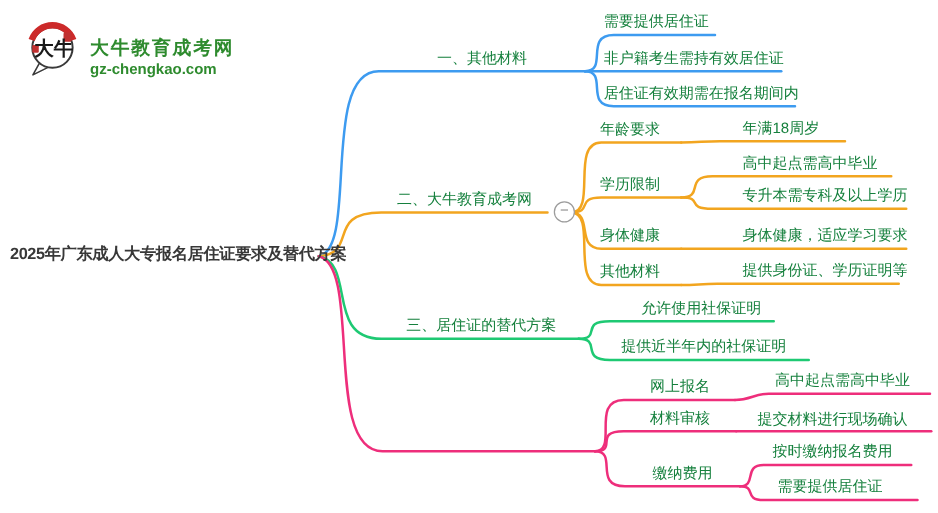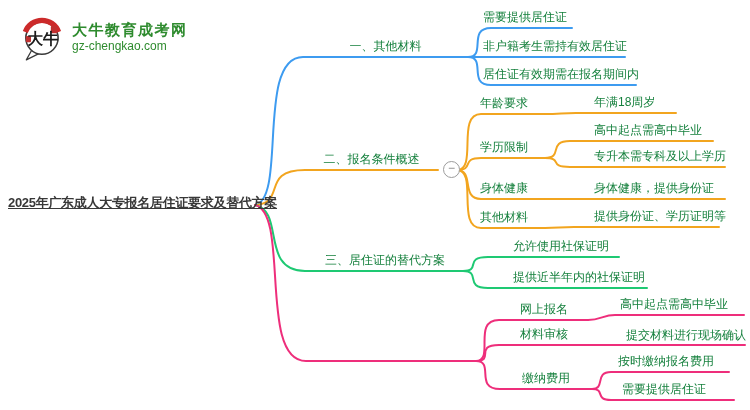--- a/index.html
+++ b/index.html
@@ -12,27 +12,27 @@
   .links path.blue{stroke:#3D9BF0;}
   .links path.orange{stroke:#F2A51F;}
   .links path.green{stroke:#1EC973;}
   .links path.pink{stroke:#EE2E7B;}
   .node{
     position:absolute;white-space:nowrap;font-size:12px;color:#15803d;
     line-height:16px;z-index:2;
   }
   .node.center{text-align:center;}
   .root-title{
-    font-size:13px;font-weight:bold;color:#383838;letter-spacing:-0.3px;text-decoration:underline;
+    font-size:13px;font-weight:bold;color:#383838;letter-spacing:-0.3px;
   }
-  .logo{position:absolute;left:20px;top:12px;display:flex;align-items:center;z-index:3;}
+  .logo{position:absolute;left:20px;top:12px;display:flex;align-items:flex-start;z-index:3;}
   .logo-icon{width:46px;height:50px;}
-  .logo-text{margin-left:6px;}
+  .logo-text{margin-left:6px;margin-top:18px;}
   .logo-brand{font-size:15px;font-weight:bold;color:#2e8b2e;letter-spacing:1.5px;line-height:18px;}
-  .logo-domain{font-size:12px;font-weight:normal;color:#2e8b2e;line-height:14px;}
+  .logo-domain{font-size:12px;font-weight:bold;color:#2e8b2e;line-height:14px;}
   .collapse-btn{
     position:absolute;left:443px;top:161px;width:17px;height:17px;box-sizing:border-box;
     border:1.5px solid #9c9c9c;border-radius:50%;background:#fff;color:#8a8a8a;
     font-size:12px;line-height:13px;text-align:center;z-index:4;cursor:pointer;
   }
 </style>
 </head>
 <body>
 
 <div class="stage">
@@ -84,37 +84,37 @@
     </div>
   </div>
 
   <div class="node root-title" style="left:8px;top:195px">2025年广东成人大专报名居住证要求及替代方案</div>
 
   <div class="node center" style="left:303px;top:38px;width:165px">一、其他材料</div>
   <div class="node" style="left:483px;top:9px">需要提供居住证</div>
   <div class="node" style="left:483px;top:38px">非户籍考生需持有效居住证</div>
   <div class="node" style="left:483px;top:66px">居住证有效期需在报名期间内</div>
 
-  <div class="node center" style="left:305px;top:151px;width:133px">二、报名条件概述</div>
+  <div class="node center" style="left:305px;top:151px;width:133px">二、大牛教育成考网</div>
   <div class="collapse-btn">−</div>
   <div class="node" style="left:480px;top:95px">年龄要求</div>
   <div class="node" style="left:480px;top:139px">学历限制</div>
   <div class="node" style="left:480px;top:180px">身体健康</div>
   <div class="node" style="left:480px;top:209px">其他材料</div>
   <div class="node" style="left:594px;top:94px">年满18周岁</div>
   <div class="node" style="left:594px;top:122px">高中起点需高中毕业</div>
   <div class="node" style="left:594px;top:148px">专升本需专科及以上学历</div>
-  <div class="node" style="left:594px;top:180px">身体健康，提供身份证</div>
+  <div class="node" style="left:594px;top:180px">身体健康，适应学习要求</div>
   <div class="node" style="left:594px;top:208px">提供身份证、学历证明等</div>
 
   <div class="node center" style="left:307px;top:252px;width:156px">三、居住证的替代方案</div>
   <div class="node" style="left:513px;top:238px">允许使用社保证明</div>
-  <div class="node" style="left:513px;top:269px">提供近半年内的社保证明</div>
+  <div class="node" style="left:497px;top:269px">提供近半年内的社保证明</div>
 
   <div class="node" style="left:520px;top:301px">网上报名</div>
   <div class="node" style="left:520px;top:326px">材料审核</div>
   <div class="node" style="left:522px;top:370px">缴纳费用</div>
   <div class="node" style="left:620px;top:296px">高中起点需高中毕业</div>
-  <div class="node" style="left:626px;top:327px">提交材料进行现场确认</div>
+  <div class="node" style="left:606px;top:327px">提交材料进行现场确认</div>
   <div class="node" style="left:618px;top:353px">按时缴纳报名费用</div>
   <div class="node" style="left:622px;top:381px">需要提供居住证</div>
 
 </div>
 
 </body></html>

